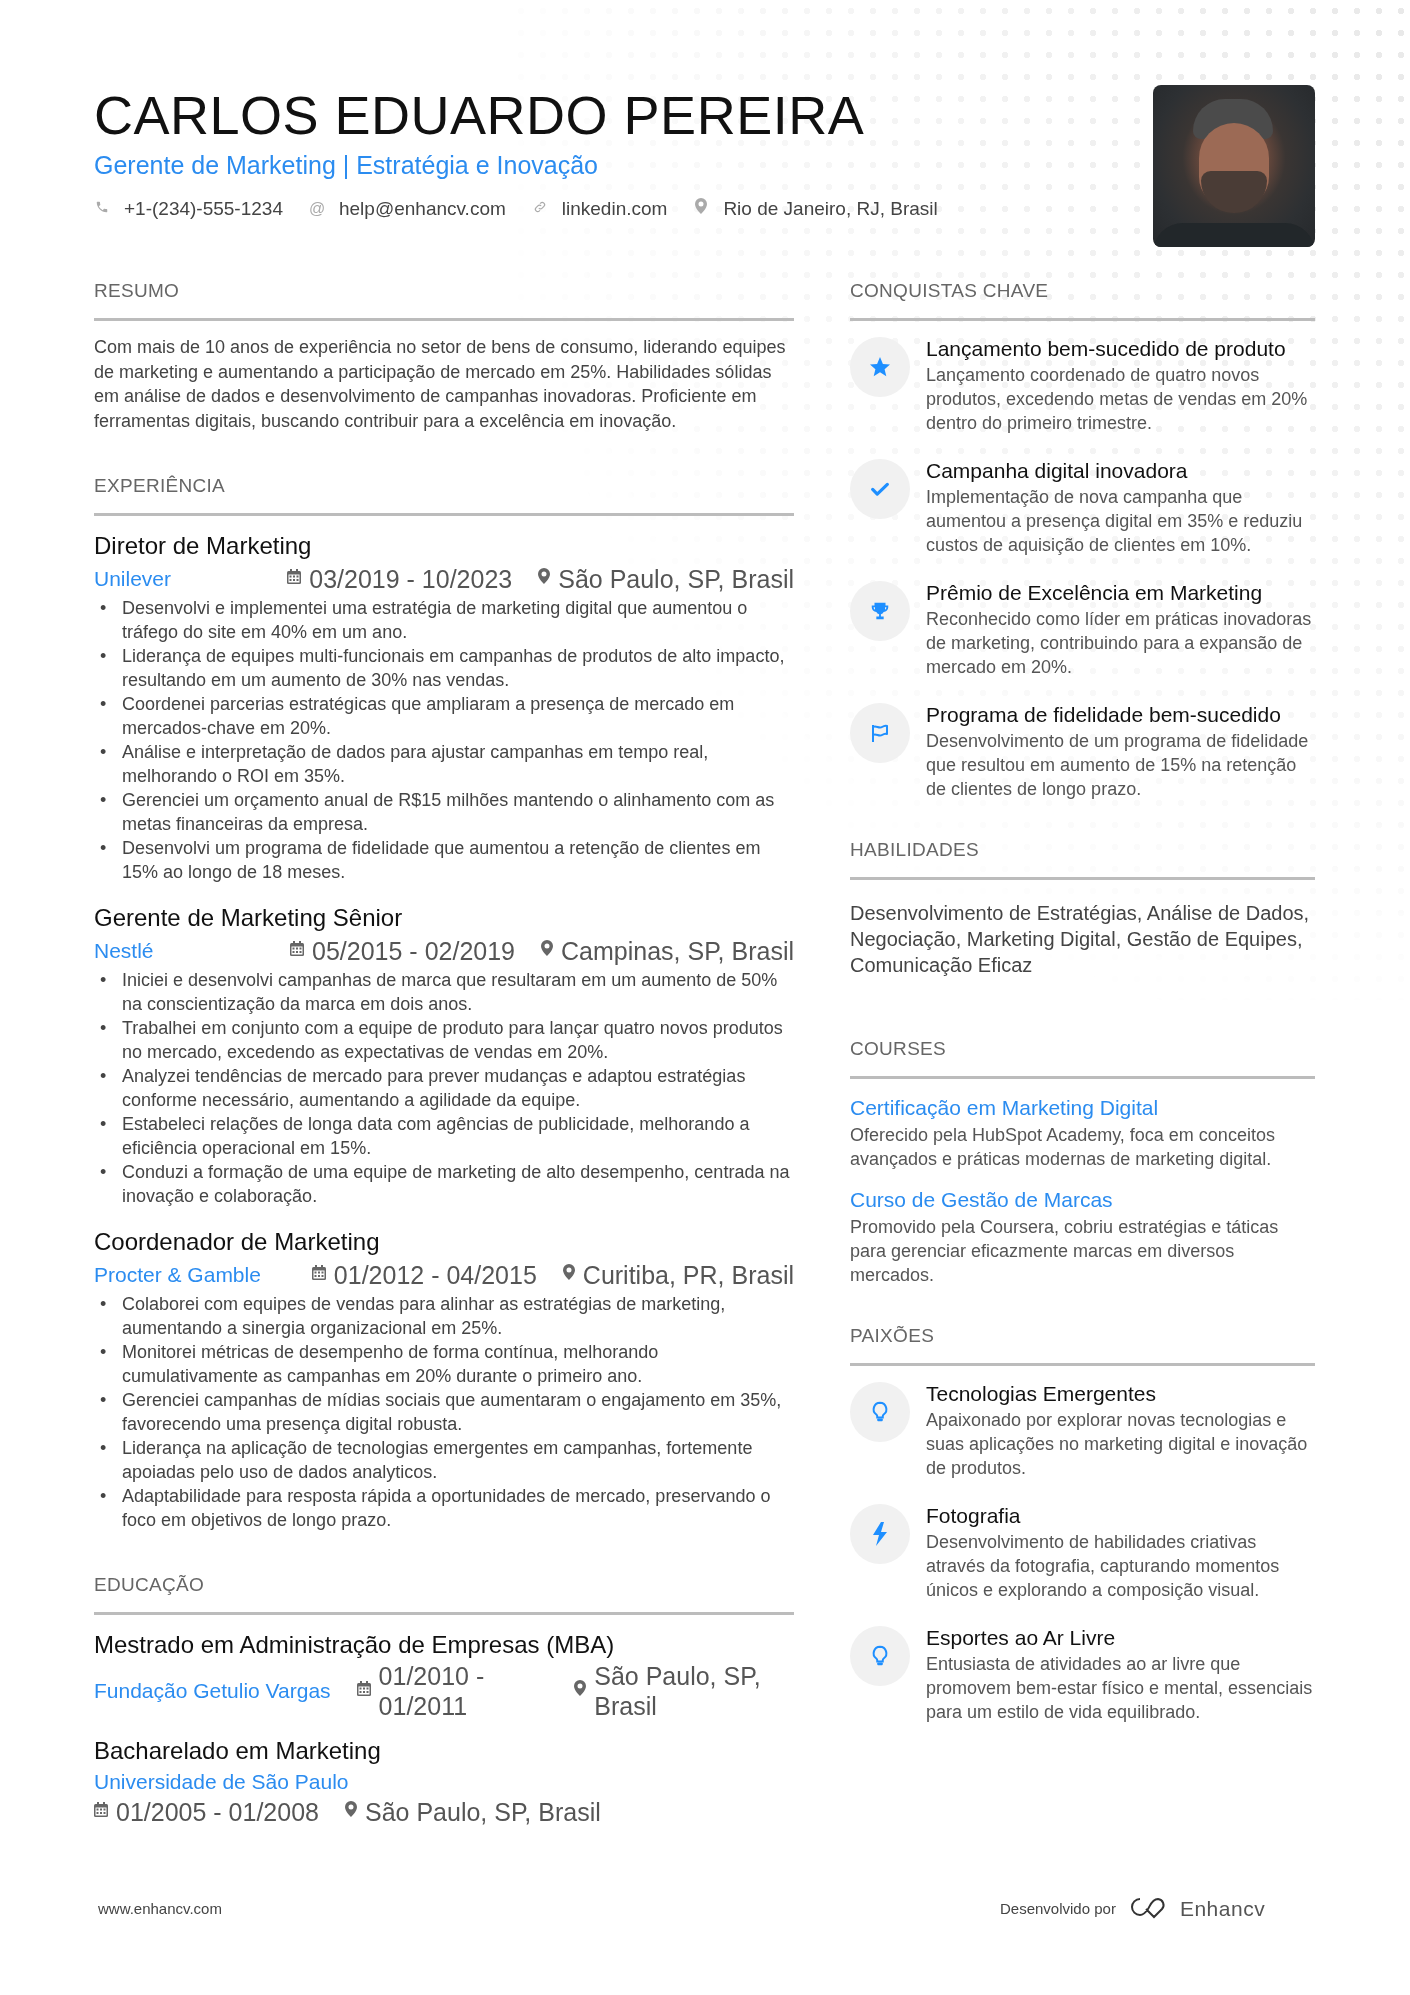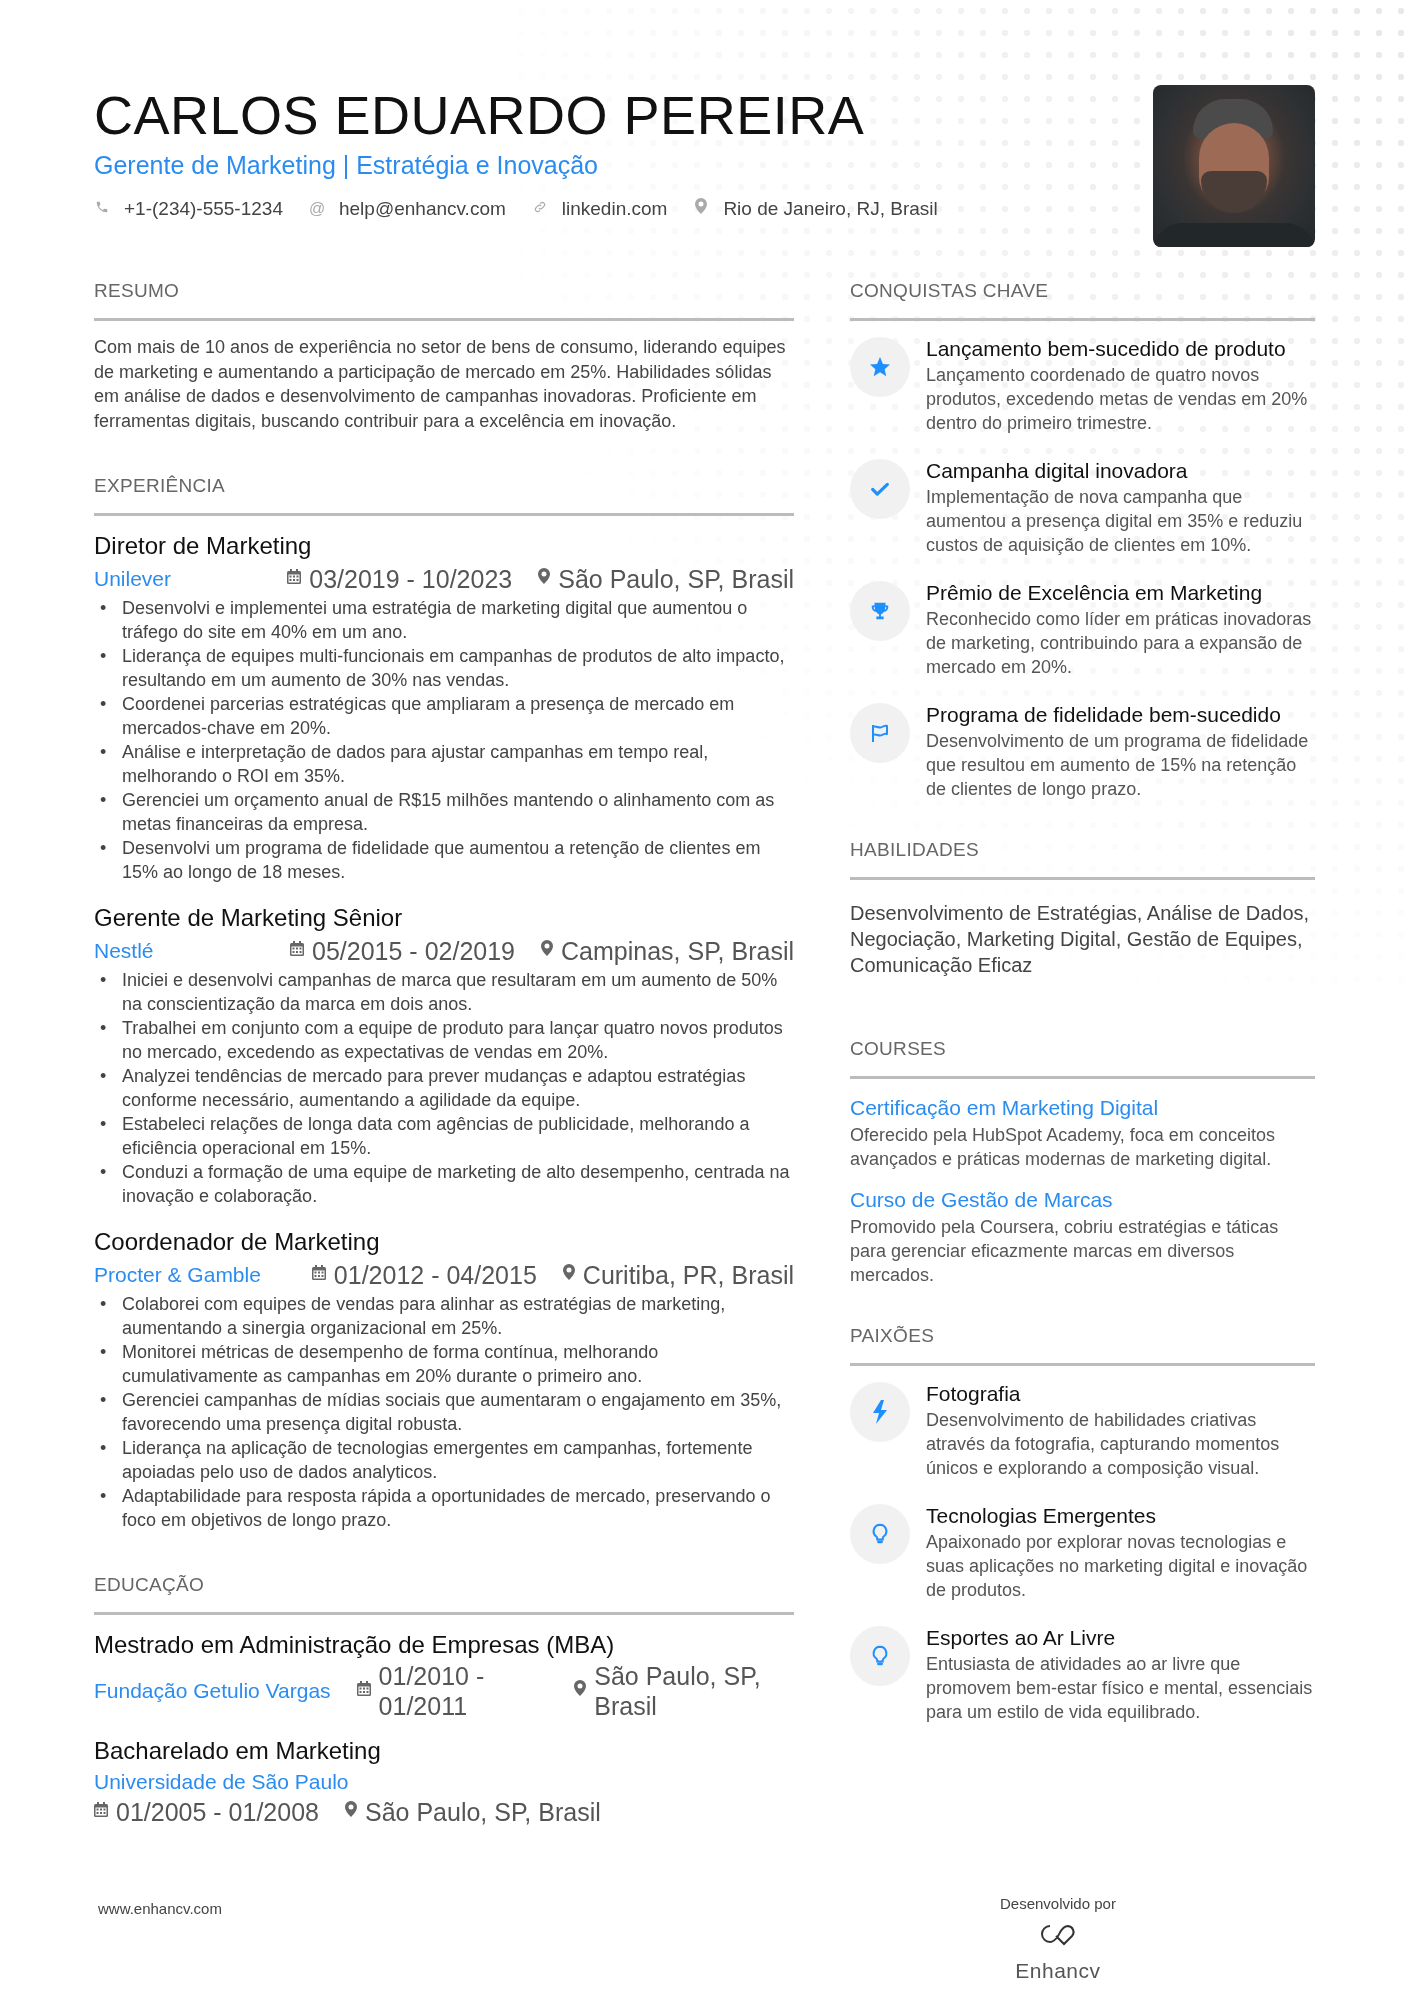--- a/index.html
+++ b/index.html
@@ -63,21 +63,21 @@
   .ach-title { font-size: 21px; color: #111; line-height: 28px; }
   .ach-desc { font-size: 18px; color: #555; line-height: 24px; }
 
   .skills { font-size: 20px; color: #444; line-height: 26px; margin-top: 20px; margin-bottom: 58px; }
   .course { margin-bottom: 14px; }
   .course-title { font-size: 21px; color: #2b8cf0; line-height: 30px; }
   .course-desc { font-size: 18px; color: #555; line-height: 24px; }
   .courses { margin-bottom: 36px; }
 
   .footer-left { position: absolute; left: 98px; top: 1900px; font-size: 15px; color: #444; }
-  .footer-right { position: absolute; left: 1000px; top: 1895px; display: flex; align-items: center; gap: 10px; font-size: 15px; color: #444; flex-direction: column; }
+  .footer-right { position: absolute; left: 1000px; top: 1895px; display: flex; align-items: center; gap: 10px; font-size: 15px; color: #444; }
   .footer-right .brand { font-size: 21px; color: #555; letter-spacing: 0.5px; }
 </style>
 </head>
 <body>
 
 <div class="dots"></div>
 
 <div class="page">
 
   <div class="header">
@@ -373,40 +373,40 @@
       <div class="course">
         <div class="course-title">Curso de Gestão de Marcas</div>
         <div class="course-desc">Promovido pela Coursera, cobriu estratégias e táticas para gerenciar eficazmente marcas em diversos mercados.</div>
       </div>
     </div>
 
     <div class="section-h">PAIXÕES</div>
 
     <div class="ach">
       <div class="ach-icon">
-        <svg width="16" height="24" viewBox="0 0 16 24">
-            <path fill="#1e8fff" d="M9 0L1 13h6l-3 11 11-14H9l3-10z"></path>
-          </svg>
-      </div>
-      <div class="ach-body">
-        <div class="ach-title">Fotografia</div>
-        <div class="ach-desc">Desenvolvimento de habilidades criativas através da fotografia, capturando momentos únicos e explorando a composição visual.</div>
-      </div>
-    </div>
-
-    <div class="ach">
-      <div class="ach-icon">
         <svg width="20" height="22" viewBox="0 0 20 24">
             <path fill="none" stroke="#1e8fff" stroke-width="2.2" d="M10 2a7 7 0 0 0-4 12.7c.6.5 1 1.3 1 2.1V18h6v-1.2c0-.8.4-1.6 1-2.1A7 7 0 0 0 10 2z"></path>
             <rect x="7" y="19" width="6" height="3" rx="1" fill="#1e8fff"></rect>
           </svg>
       </div>
       <div class="ach-body">
         <div class="ach-title">Tecnologias Emergentes</div>
         <div class="ach-desc">Apaixonado por explorar novas tecnologias e suas aplicações no marketing digital e inovação de produtos.</div>
+      </div>
+    </div>
+
+    <div class="ach">
+      <div class="ach-icon">
+        <svg width="16" height="24" viewBox="0 0 16 24">
+            <path fill="#1e8fff" d="M9 0L1 13h6l-3 11 11-14H9l3-10z"></path>
+          </svg>
+      </div>
+      <div class="ach-body">
+        <div class="ach-title">Fotografia</div>
+        <div class="ach-desc">Desenvolvimento de habilidades criativas através da fotografia, capturando momentos únicos e explorando a composição visual.</div>
       </div>
     </div>
 
     <div class="ach">
       <div class="ach-icon">
         <svg width="20" height="22" viewBox="0 0 20 24">
             <path fill="none" stroke="#1e8fff" stroke-width="2.2" d="M10 2a7 7 0 0 0-4 12.7c.6.5 1 1.3 1 2.1V18h6v-1.2c0-.8.4-1.6 1-2.1A7 7 0 0 0 10 2z"></path>
             <rect x="7" y="19" width="6" height="3" rx="1" fill="#1e8fff"></rect>
           </svg>
       </div>

